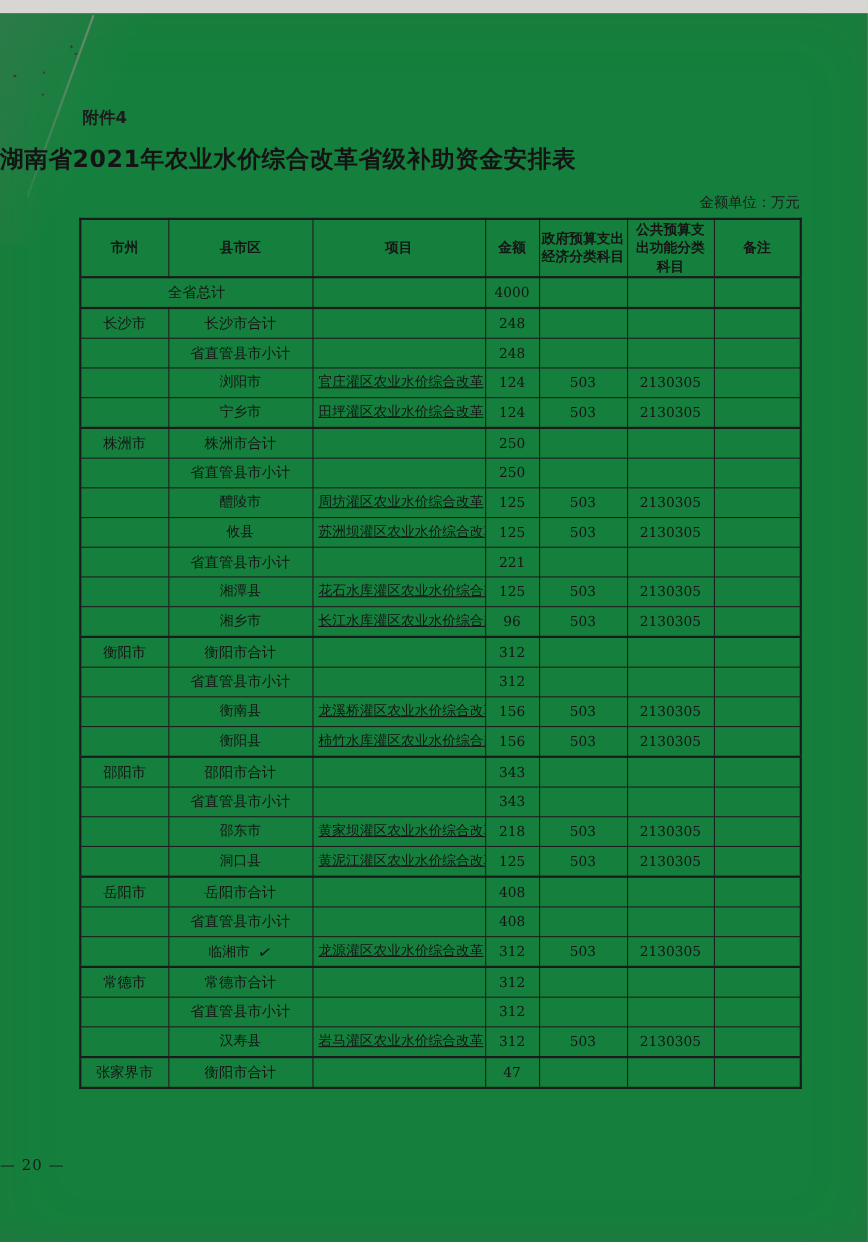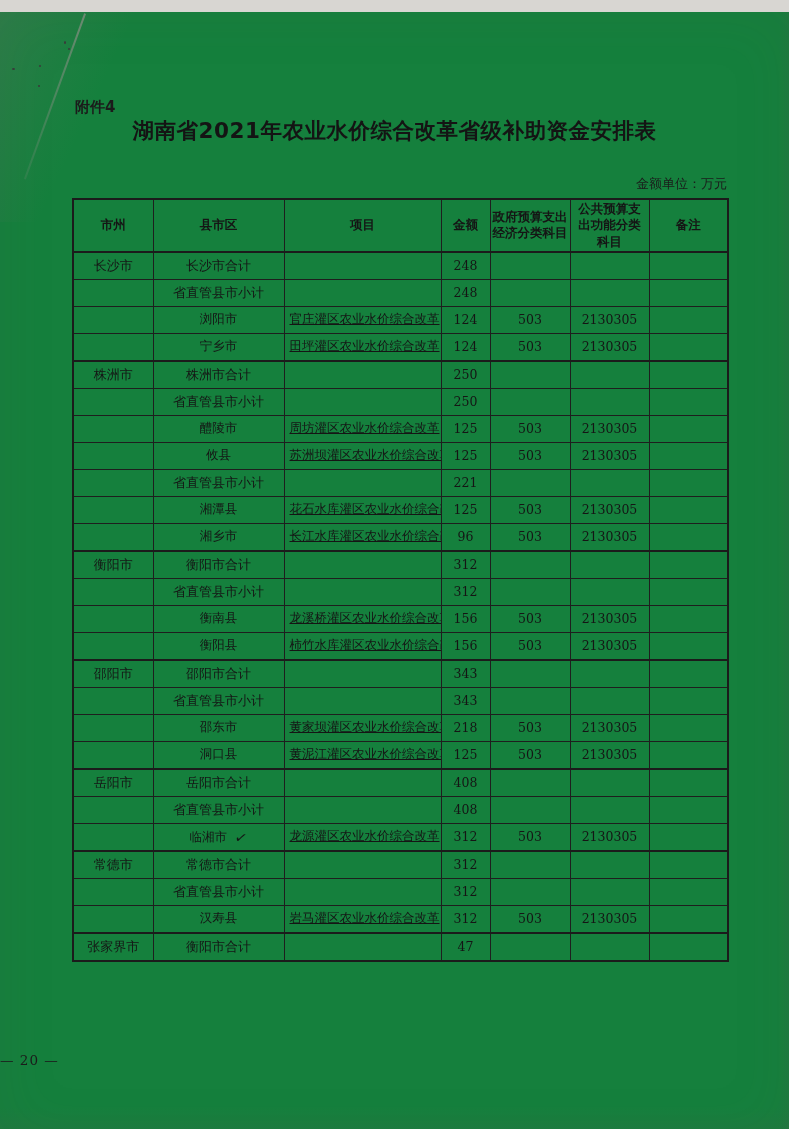--- a/index.html
+++ b/index.html
@@ -59,24 +59,24 @@
   .s5 { left: 38px; top: 73px;  width: 2px; height: 2px; }
 
   .attachment {
     position: absolute;
     left: 75px; top: 86px;
     font: bold 15px "DejaVu Sans", sans-serif;
     color: #1b1b1b;
   }
   .title {
     position: absolute;
-    left: 0; top: 104px;
+    left: 0; top: 118px;
     width: 100%;
     margin: 0;
-    text-align: center;
+    text-align: left;
     font: bold 21.5px "DejaVu Sans", sans-serif;
     letter-spacing: 0.5px;
     color: #141414;
   }
   .unit-note {
     position: absolute;
     right: 62px; top: 163px;
     font: 13px "DejaVu Serif", serif;
     color: #1b1b1b;
   }
@@ -176,20 +176,28 @@
           <th>市州</th>
           <th>县市区</th>
           <th>项目</th>
           <th>金额</th>
           <th>政府预算支出经济分类科目</th>
           <th>公共预算支出功能分类科目</th>
           <th>备注</th>
         </tr>
     </thead>
     <tbody id="table-body">
+        <tr class="row-grand">
+          <td colspan="2" class="cell-label">全省总计</td>
+          <td class="cell-project"></td>
+          <td class="cell-amount">4000</td>
+          <td class="cell-econ"></td>
+          <td class="cell-func"></td>
+          <td class="cell-note"></td>
+        </tr>
         <tr class="row-group">
           <td class="cell-city">长沙市</td>
           <td class="cell-county">长沙市合计</td>
           <td class="cell-project"></td>
           <td class="cell-amount">248</td>
           <td class="cell-econ"></td>
           <td class="cell-func"></td>
           <td class="cell-note"></td>
         </tr>
         <tr class="row-subtotal">

